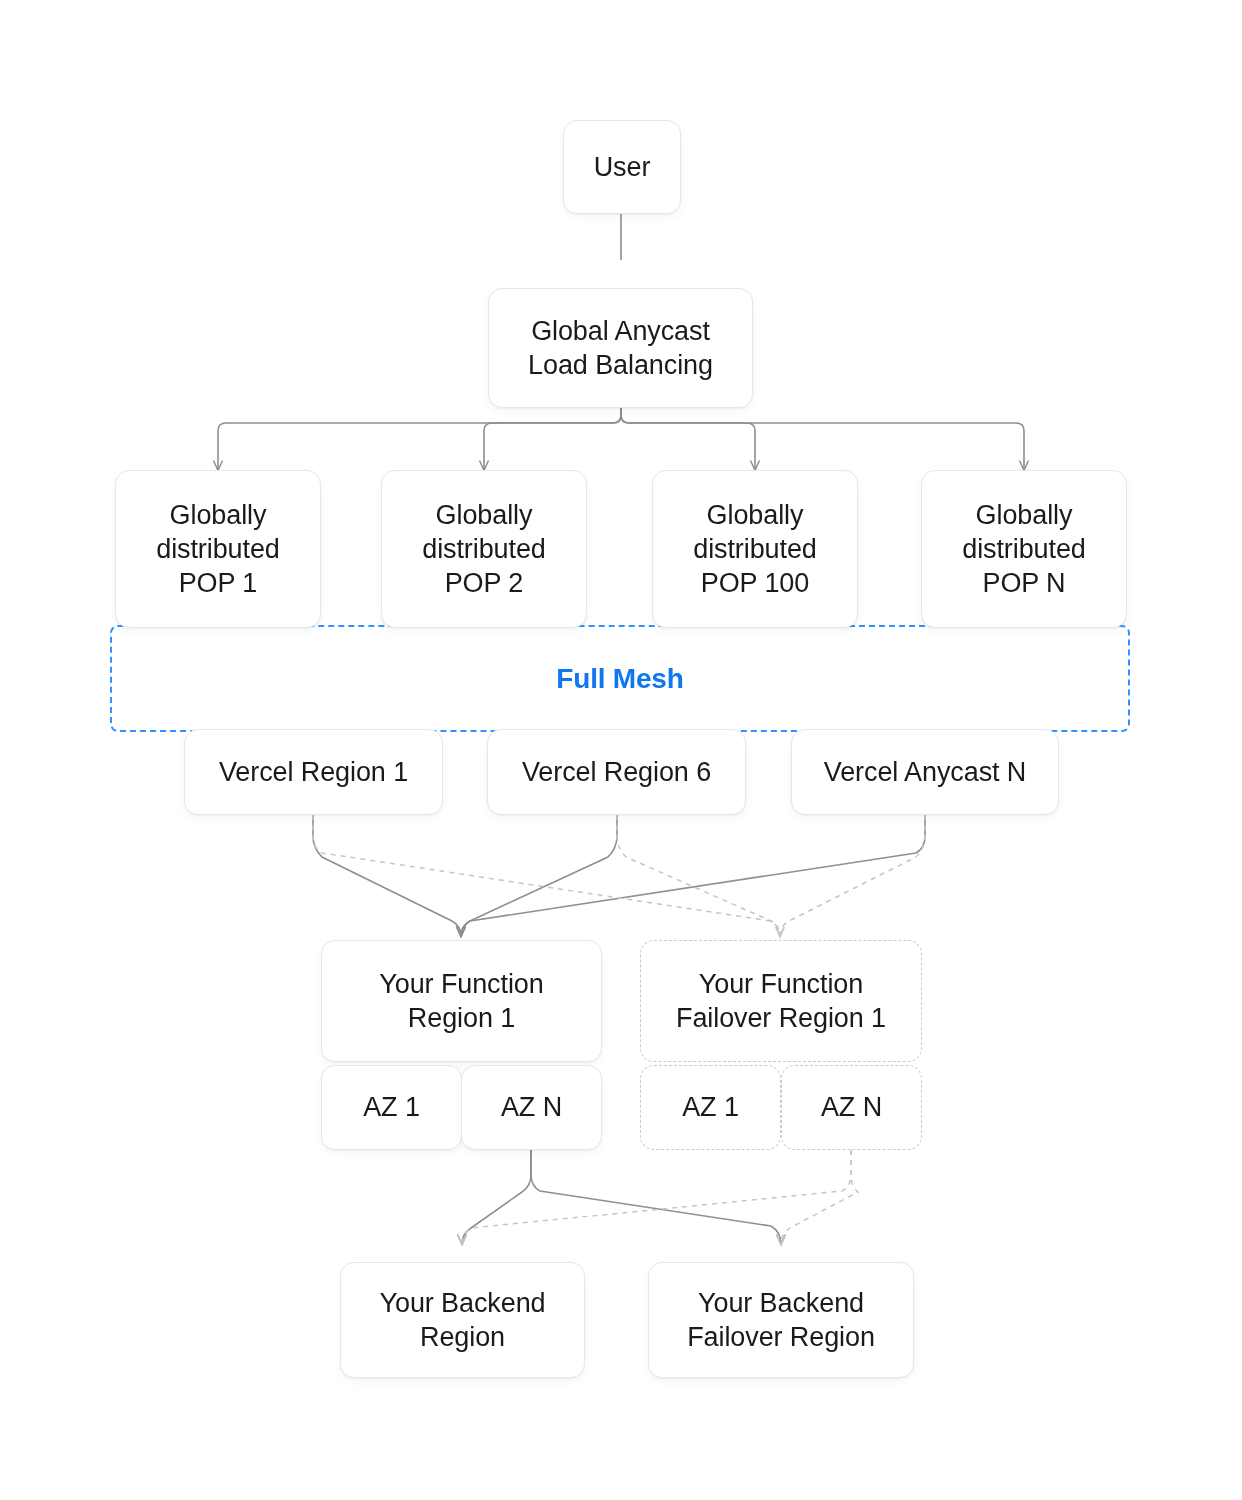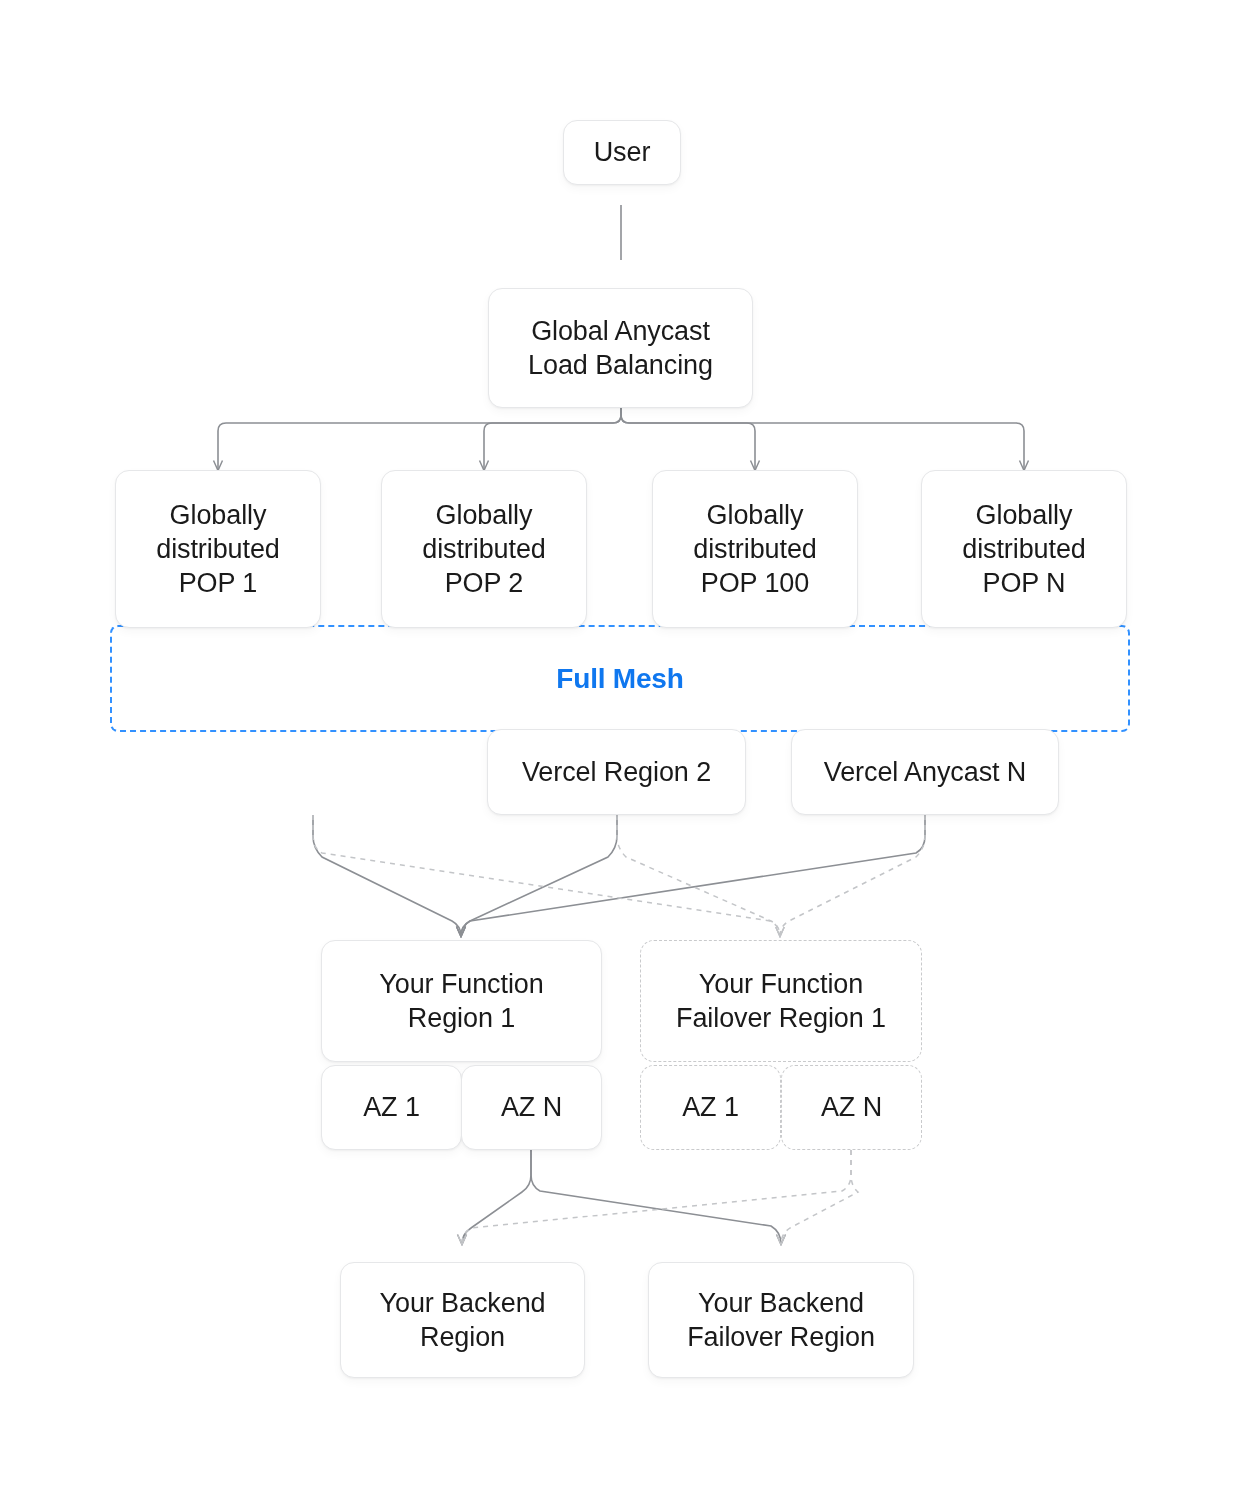--- a/index.html
+++ b/index.html
@@ -112,21 +112,21 @@
       <path d="M 531 1150 L 531 1175 Q 531 1186 522 1192 L 471 1228 Q 462 1234 462 1244" marker-end="url(#arrow-solid)"></path>
       <path d="M 531 1150 L 531 1175 Q 531 1186 540 1191 L 771 1226 Q 781 1232 781 1244" marker-end="url(#arrow-solid)"></path>
     </g>
 
     <g stroke="#c3c5c8" stroke-width="1.5" fill="none" stroke-dasharray="5 5">
       <path d="M 851 1150 L 851 1175 Q 851 1186 842 1191 L 471 1228 Q 462 1234 462 1244" marker-end="url(#arrow-dashed)"></path>
       <path d="M 851 1150 L 851 1175 Q 851 1186 858 1192 L 790 1228 Q 781 1234 781 1244" marker-end="url(#arrow-dashed)"></path>
     </g>
   </svg>
 
-  <div class="node" style="left:563px; top:120px; width:118px; height:65px;">
+  <div class="node" style="left:563px; top:120px; width:118px; height:94px;">
     <span class="lbl">User</span>
   </div>
 
   <div class="node" style="left:488px; top:260px; width:265px; height:120px;margin-top:28px;">
     <span class="lbl">Global Anycast
 Load Balancing</span>
   </div>
 
   <div class="node" style="left:115px; top:470px; width:206px; height:158px;">
     <span class="lbl">Globally
@@ -149,23 +149,26 @@
   <div class="node" style="left:921px; top:470px; width:206px; height:158px;">
     <span class="lbl">Globally
 distributed
 POP N</span>
   </div>
 
   <div class="mesh-zone" style="left:110px; top:625px; width:1020px; height:107px;">
     <span class="mesh-label">Full Mesh</span>
   </div>
 
+  <div class="node" style="left:184px; top:729px; width:259px; height:86px;">
+    <span class="lbl">Vercel Region 1</span>
+  </div>
 
   <div class="node" style="left:487px; top:729px; width:259px; height:86px;">
-    <span class="lbl">Vercel Region 2</span>
+    <span class="lbl">Vercel Region 6</span>
   </div>
 
   <div class="node" style="left:791px; top:729px; width:268px; height:86px;">
     <span class="lbl">Vercel Anycast N</span>
   </div>
 
   <div class="node" style="left:321px; top:940px; width:281px; height:122px;">
     <span class="lbl">Your Function
 Region 1</span>
   </div>

